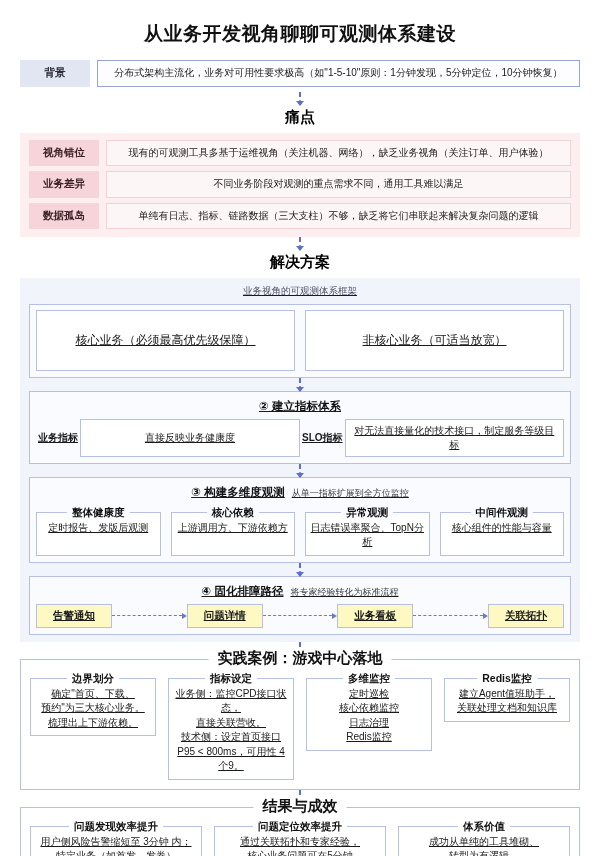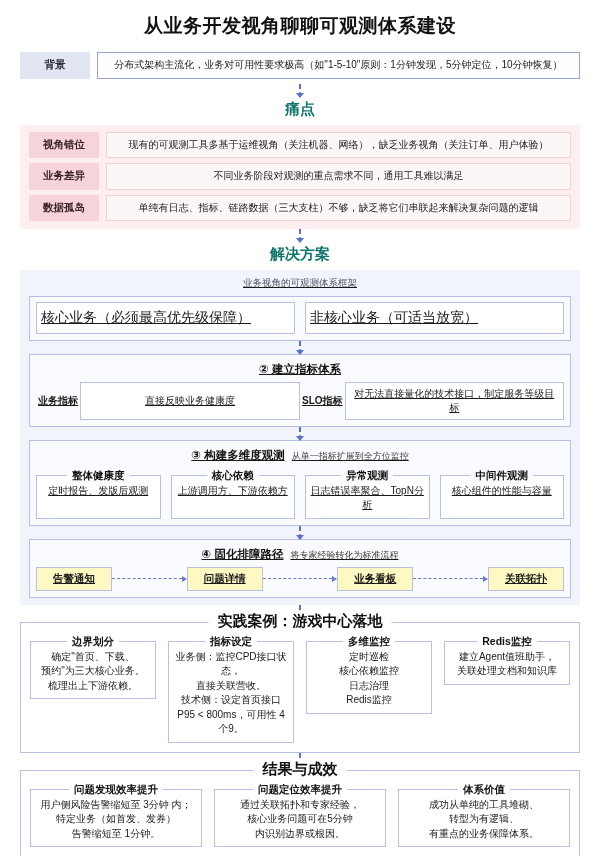--- a/index.html
+++ b/index.html
@@ -4,21 +4,21 @@
 <style>
   * { box-sizing: border-box; margin: 0; padding: 0; }
   html, body {
     width: 600px;
     height: 856px;
     background: #ffffff;
     font-family: "Liberation Sans", "DejaVu Sans", sans-serif;
     color: #1a1a1a;
     overflow: hidden;
   }
-  .page { width: 600px; height: 620px; padding: 0 20px; position: relative; }
+  .page { width: 600px; height: 620px; padding: 0 20px; position: relative; margin-top: 8px; }
 
   
   .main-title {
     text-align: center;
     font-size: 19px;
     font-weight: bold;
     letter-spacing: 0.5px;
     padding-top: 13px;
     padding-bottom: 13px;
     color: #111;
@@ -65,21 +65,21 @@
     border-right: 4px solid transparent;
     border-top: 5px solid #5a6fd0;
   }
 
   
   .sec-heading {
     text-align: center;
     font-size: 15px;
     font-weight: bold;
     padding: 3px 0 6px 0;
-    color: #0f766e;
+    color: #000000;
   }
 
   
   .pain-wrap { background: #fdeef0; padding: 7px 9px 3px 9px; }
   .pain-wrap .kv-label { background: #f7d4da; color: #3a2327; }
   .pain-wrap .kv-value { background: #fdf6f7; border: 1px solid #f0d2d7; color: #1a1a1a; }
 
   
   .sol-wrap { background: #f2f4fb; padding: 5px 9px 7px 9px; text-decoration: underline; }
   .sol-sub { text-align: center; font-size: 9.5px; color: #4e5368; padding: 2px 0 6px 0; }
@@ -89,23 +89,23 @@
     padding: 2px 0 5px 0;
   }
   .sol-card-title .note {
     font-size: 9px; font-weight: normal; color: #3b3b3b; margin-left: 7px;
   }
   .sol-cols { display: flex; gap: 10px; }
   .sol-box {
     flex: 1 1 0;
     border: 1px solid #b7c0e4;
     background: #ffffff;
-    text-align: left;
-    font-size: 14px;
-    padding: 5px 4px;
+    text-align: center;
+    font-size: 12px;
+    padding: 21px 4px;
     line-height: 1.4;
   }
 
   
   .ind-row { display: flex; gap: 0; align-items: stretch; }
   .ind-half { flex: 1 1 0; display: flex; align-items: stretch; gap: 0; justify-content: flex-end; }
   .ind-tag { display:flex; align-items:center; font-size:10px; font-weight:bold; white-space:nowrap; padding:0 2px; }
   .ind-val {
     flex: 1 1 auto; border: 1px solid #b7c0e4; background:#ffffff;
     text-align:center; font-size:10px; padding: 4px 4px; display:flex;
@@ -148,20 +148,21 @@
     border-left: 5px solid #6b7bc9;
   }
 
   
   .outer {
     border: 1px solid #b7c0e4;
     background: #ffffff;
     position: relative;
     margin-top: 11px;
     padding: 14px 9px 9px 9px;
+    text-decoration: underline;
   }
   .outer > .legend {
     position: absolute; top: -11px; left: 50%; transform: translateX(-50%);
     background: #ffffff; padding: 0 9px;
     font-size: 15px; font-weight: bold; white-space: nowrap; color: #111;
   }
   .cols { display: flex; gap: 12px; align-items: flex-start; }
 </style>
 </head>
 <body>

